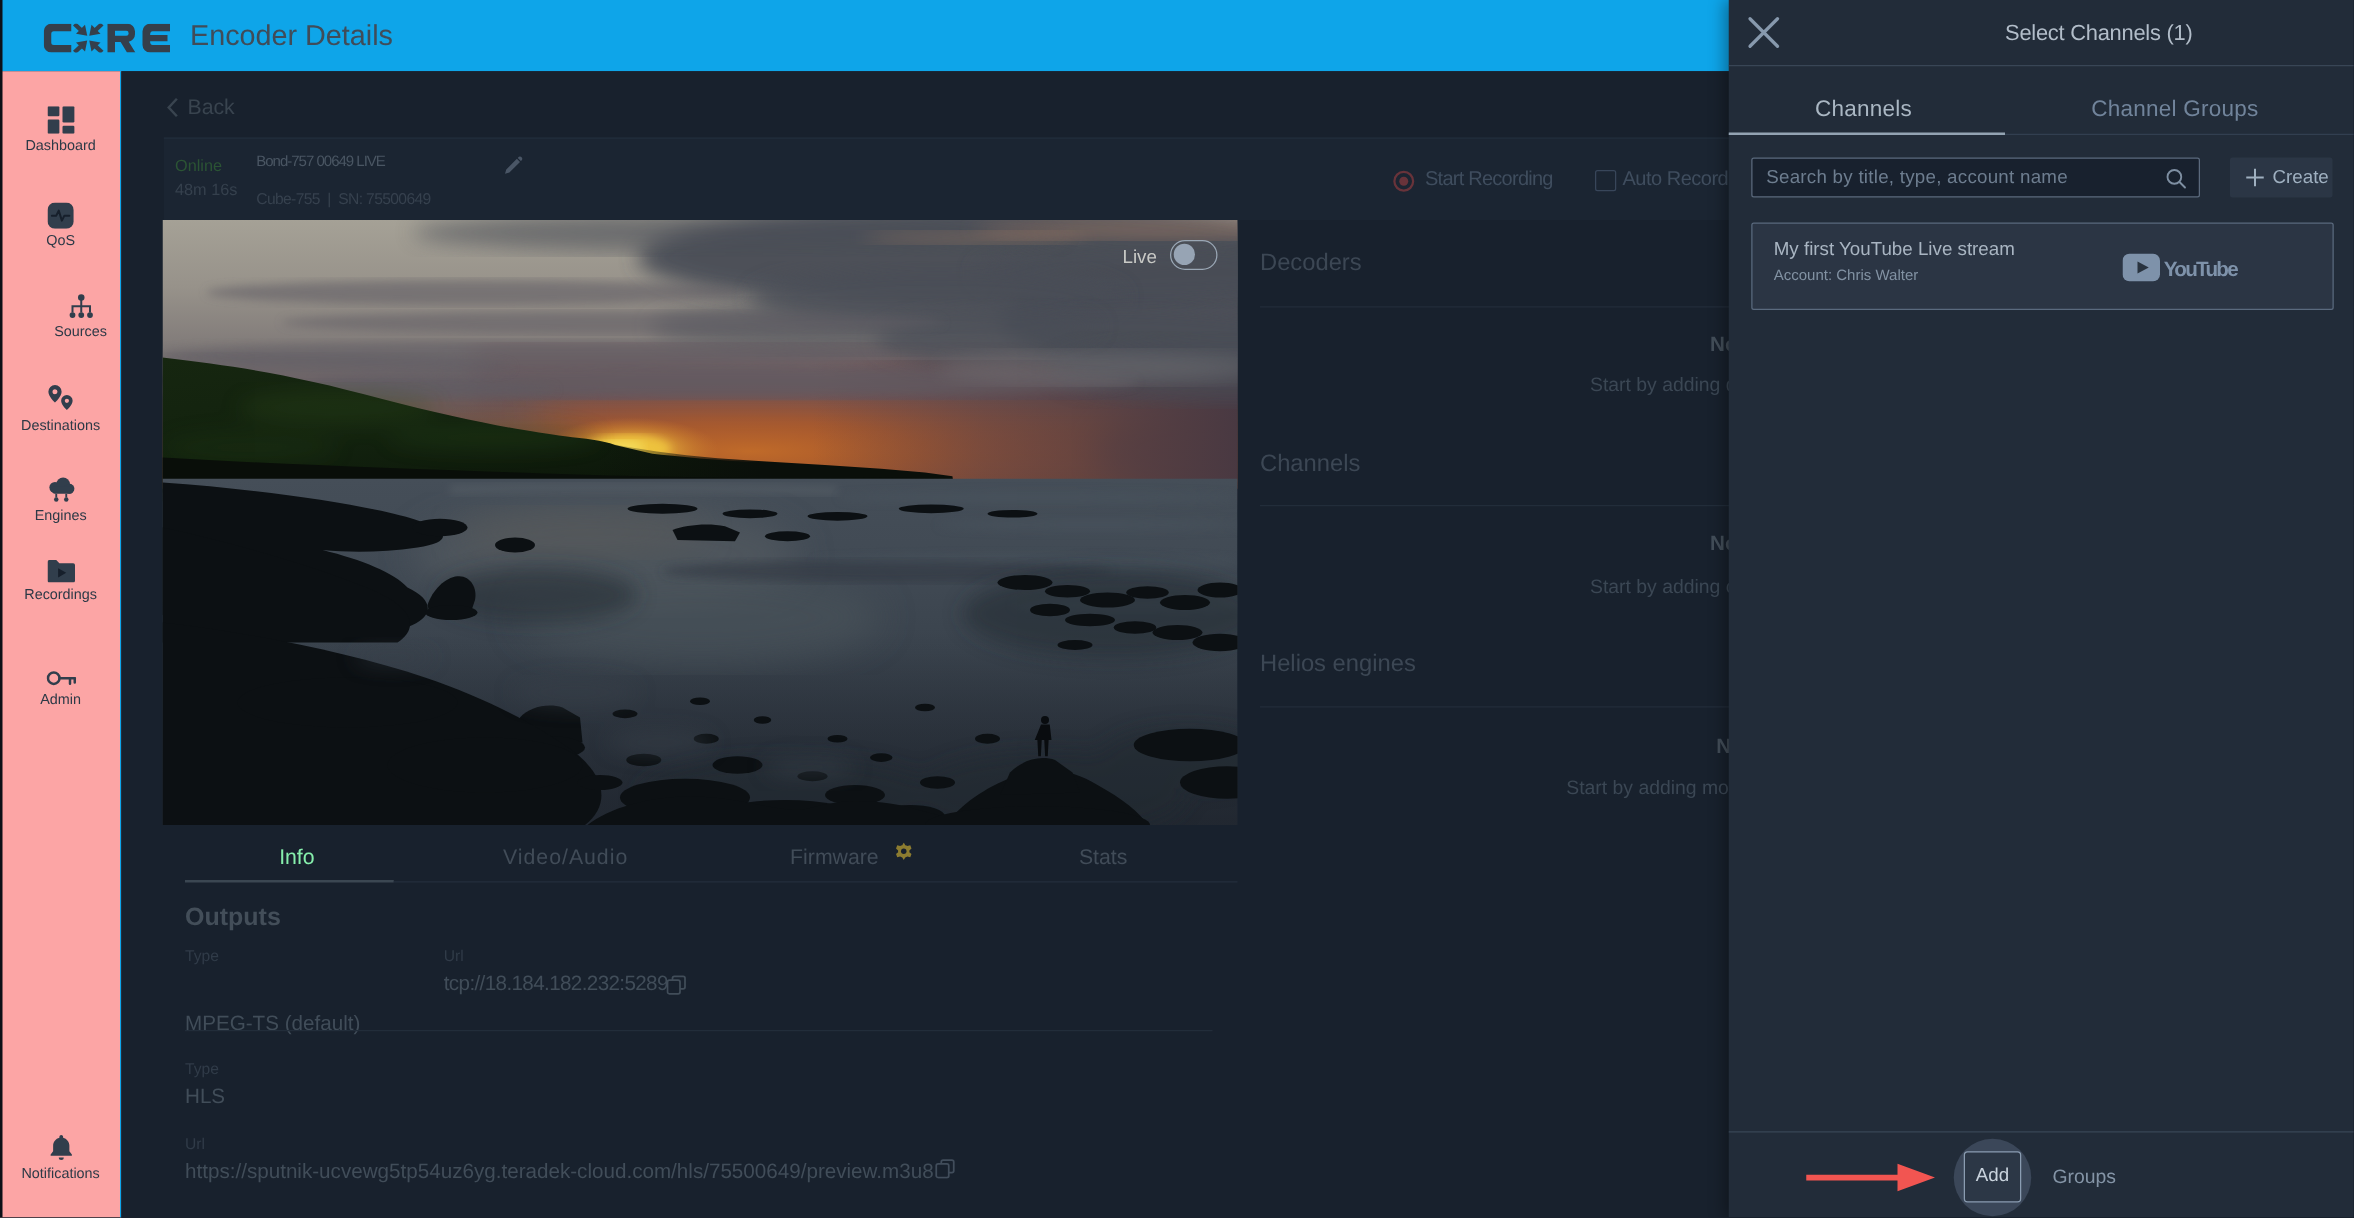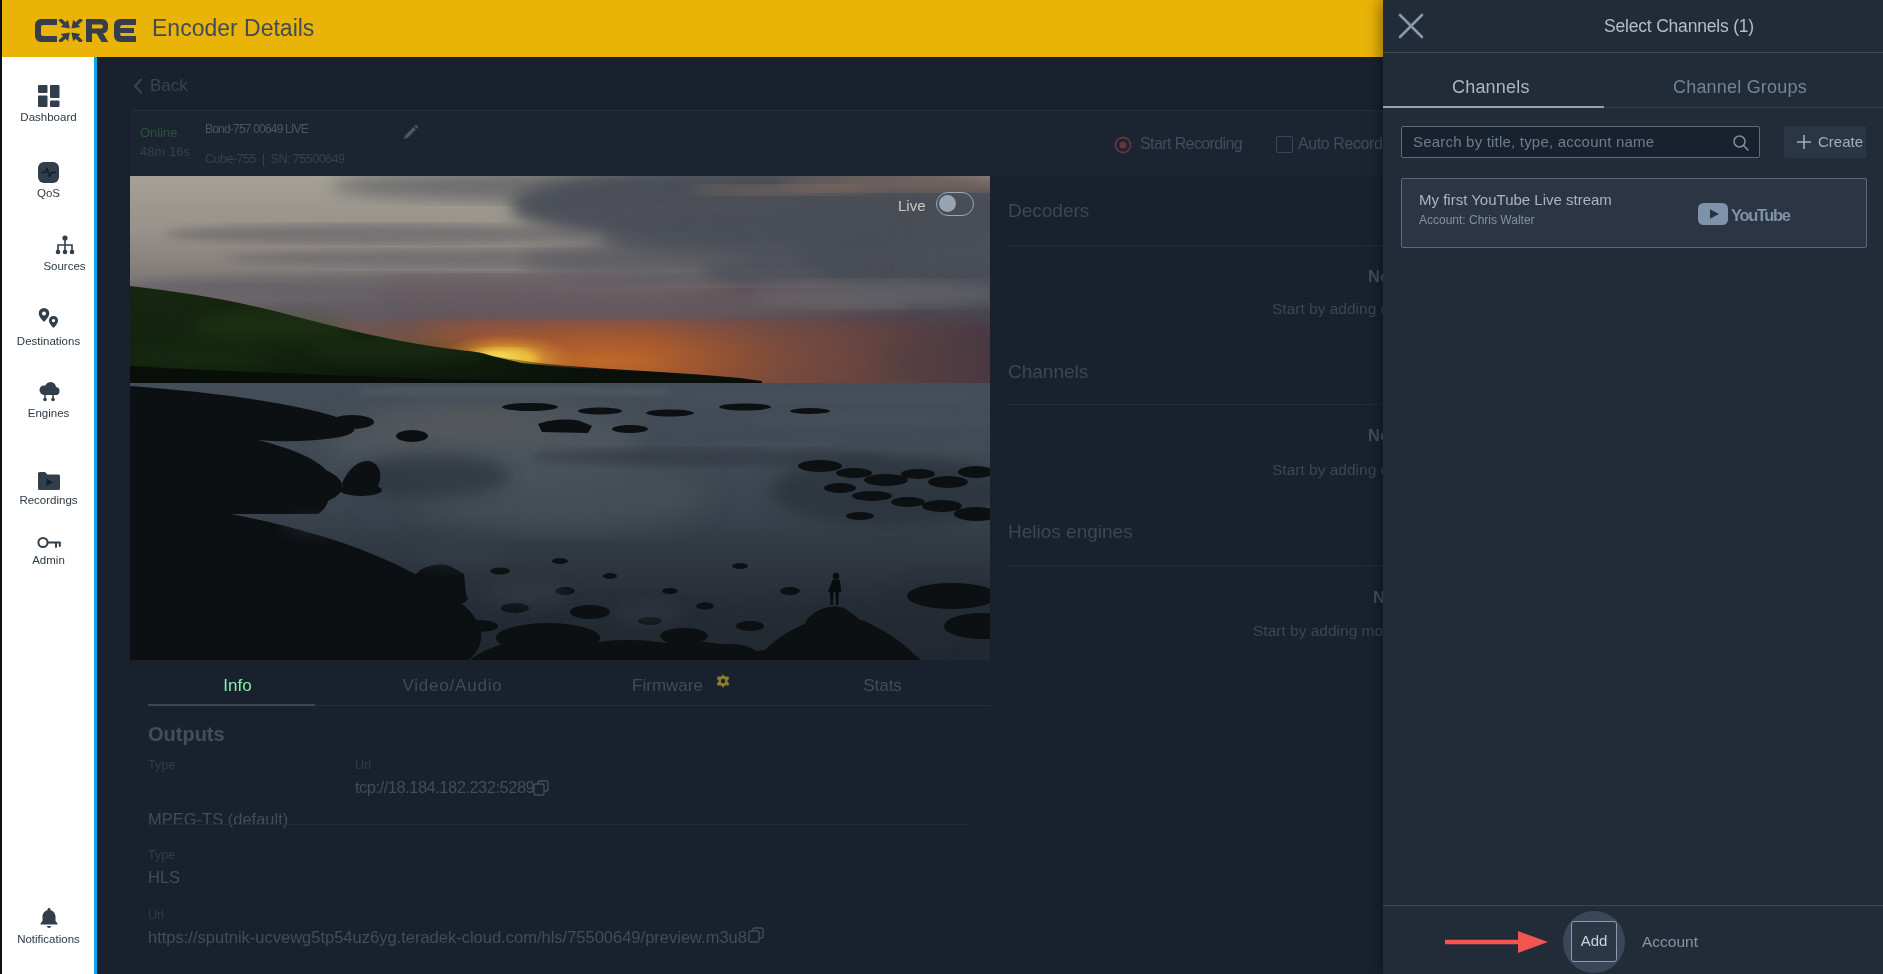--- a/index.html
+++ b/index.html
@@ -1,25 +1,25 @@
 <!DOCTYPE html>
 <html><head>
 <meta charset="utf-8">
 <style>
 * { margin:0; padding:0; box-sizing:border-box; }
 html,body { width:1883px; height:974px; overflow:hidden; background:#18212d; font-family:"Liberation Sans", sans-serif; }
 #stage { position:relative; width:1883px; height:974px; }
 
 
-#topbar { position:absolute; left:0; top:0; width:1582px; height:57px; background:#eab308; }
+#topbar { position:absolute; left:0; top:0; width:1582px; height:57px; background:#0ea5e9; }
 #topbar .title { position:absolute; left:152px; top:15px; font-size:23px; color:#404c59; }
 #leftedge { position:absolute; left:0; top:0; width:2px; height:974px; background:#0c1118; z-index:3;}
 
 
-#sidebar { position:absolute; left:0; top:57px; width:97px; height:917px; background:#ffffff; border-right:3px solid #0ea5e9; }
+#sidebar { position:absolute; left:0; top:57px; width:97px; height:917px; background:#fca5a5; border-right:1px solid #0ea5e9; }
 .navitem { position:absolute; width:97px; text-align:center; color:#2c3946; font-size:11.5px; }
 .navitem svg { display:block; margin:0 auto 4px auto; }
 
 
 #main { position:absolute; left:97px; top:57px; width:1786px; height:917px; background:#18212d; }
 .back { position:absolute; left:53px; top:19px; color:#39444f; font-size:17px; }
 #headcard { position:absolute; left:34px; top:53px; width:1729px; height:66px; background:#1b2532; border-top:1px solid #222e3c; }
 .online { position:absolute; left:9px; top:14px; font-size:13px; color:#2b5434; }
 .uptime { position:absolute; left:9px; top:33px; font-size:13px; color:#35404d; }
 .devname { position:absolute; left:74px; top:11px; font-size:12px; letter-spacing:-0.8px; color:#4a5663; }
@@ -133,21 +133,21 @@
             <circle cx="13.5" cy="7.5" r="5.5"></circle>
             <circle cx="18.5" cy="11" r="4"></circle>
         <rect x="5" y="9" width="16" height="6" rx="2"></rect>
       </g>
       <path d="M8 15 V18 M16 15 V18" stroke="#313e4c" stroke-width="1.5"></path>
       <circle cx="8" cy="19.5" r="1.8" fill="#313e4c"></circle>
           <circle cx="16" cy="19.5" r="1.8" fill="#313e4c"></circle>
     </svg>
     Engines
   </div>
-  <div class="navitem" style="top:414px;">
+  <div class="navitem" style="top:390px;">
     <svg width="22" height="19" viewBox="0 0 22 19">
       <path d="M0 2.5 A1.5 1.5 0 0 1 1.5 1 H7 L9.5 3.5 H20.5 A1.5 1.5 0 0 1 22 5 V17.5 A1.5 1.5 0 0 1 20.5 19 H1.5 A1.5 1.5 0 0 1 0 17.5 Z" fill="#313e4c"></path>
       <path d="M8.5 7.5 L8.5 15 L15 11.2 Z" fill="#161f2b"></path>
     </svg>
     Recordings
   </div>
   <div class="navitem" style="top:478px;">
     <svg width="24" height="15" viewBox="0 0 24 15">
       <circle cx="6" cy="7.5" r="4.6" fill="none" stroke="#313e4c" stroke-width="2"></circle>
       <path d="M10.6 7.5 H23 M19 7.5 V12 M22.8 7.5 V11" stroke="#313e4c" stroke-width="2" stroke-linecap="round" fill="none"></path>
@@ -468,20 +468,20 @@
     <svg style="position:absolute;left:296px;top:23px" width="98" height="24" viewBox="0 0 98 24">
       <rect x="0" y="1" width="30" height="22" rx="5.5" fill="#7e92aa"></rect>
       <path d="M12 7.2 L12 16.8 L21 12 Z" fill="#29333f"></path>
       <text x="33" y="18.5" font-family="Liberation Sans, sans-serif" font-size="16.5" font-weight="bold" fill="#7e92aa" transform="scale(1,1)" textLength="60">YouTube</text>
     </svg>
   </div>
 
   <div class="pfoot">
     <div class="addhalo"></div>
     <div class="addbtn">Add</div>
-    <div class="cancel">Account</div>
+    <div class="cancel">Groups</div>
     <svg style="position:absolute;left:61px;top:21px" width="104" height="30" viewBox="0 0 102 30">
       <path d="M0 12.7 H73 V4 L103 15 L73 26 V17.3 H0 Z" fill="#f25551"></path>
     </svg>
   </div>
 </div>
 
 </div>
 
 </body></html>

